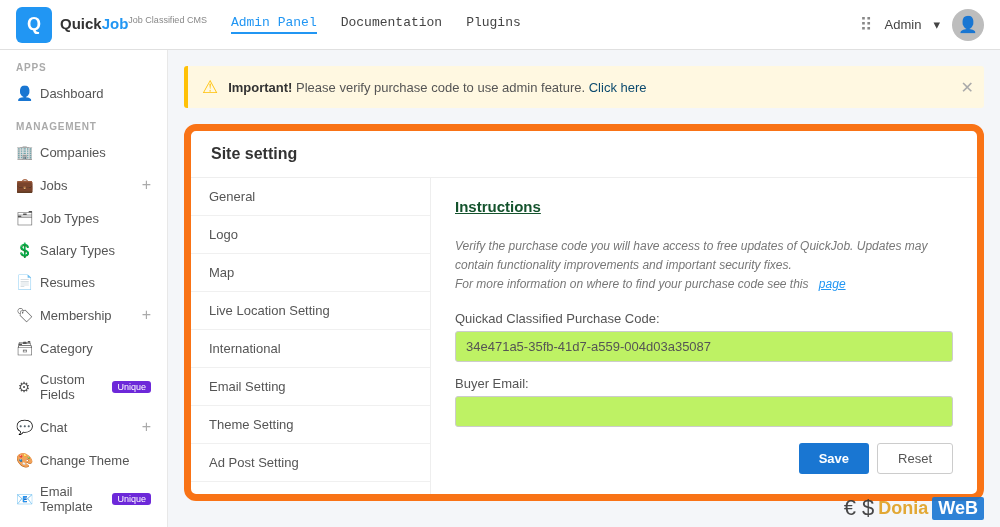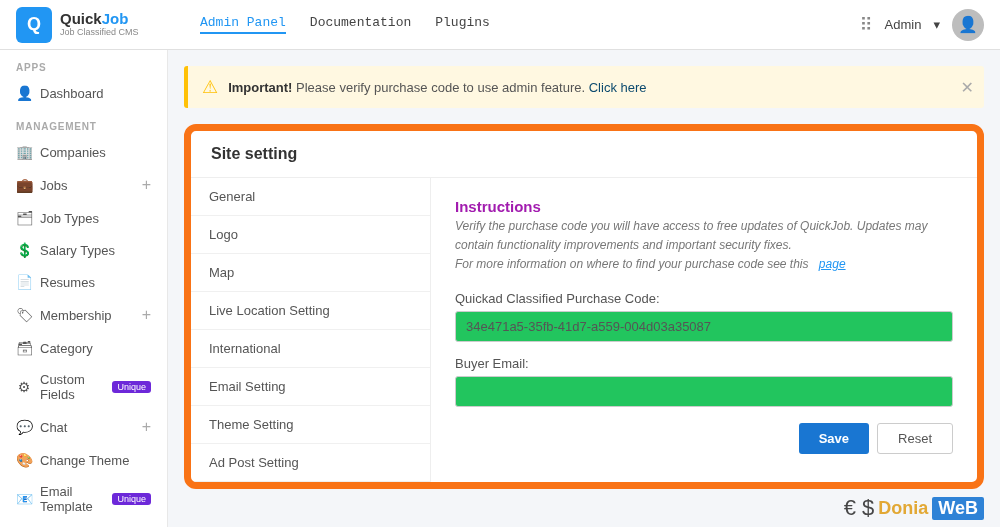--- a/index.html
+++ b/index.html
@@ -23,21 +23,21 @@
       min-width: 160px;
     }
     .brand-logo-icon {
       width: 36px; height: 36px;
       background: #2196F3;
       border-radius: 6px;
       display: flex; align-items: center; justify-content: center;
       color: #fff; font-weight: bold; font-size: 18px; margin-right: 8px;
       flex-shrink: 0;
     }
-    .brand-text { display: flex; flex-direction: column; line-height: 1.1; }
+    .brand-text { display: flex; flex-direction: row; line-height: 1.1; }
     .brand-name { font-size: 15px; font-weight: 700; }
     .brand-name span:first-child { color: #333; }
     .brand-name span:last-child { color: #2196F3; }
     .brand-sub { font-size: 9px; color: #888; }
     .top-nav-links { display: flex; gap: 24px; flex: 1; }
     .top-nav-link { font-size: 13px; color: #444; cursor: pointer; text-decoration: none; border-bottom: 2px solid transparent; padding-bottom: 2px; font-family: Liberation Mono, monospace; }
     .top-nav-link.active { color: #2196F3; border-bottom: 2px solid #2196F3; }
     .top-nav-right { display: flex; align-items: center; gap: 12px; margin-left: auto; }
     .grid-icon { font-size: 18px; color: #888; cursor: pointer; }
     .admin-btn { display: flex; align-items: center; gap: 12px; cursor: pointer; font-size: 13px; color: #444; }
@@ -149,41 +149,42 @@
     }
 
     
     .setting-content {
       flex: 1;
       padding: 20px 24px;
     }
     .instructions-title {
       font-size: 15px;
       font-weight: 600;
-      color: #a21caf;
-      margin-bottom: 2px;
+      color: #14532d;
+      margin-bottom: 22px;
+      text-decoration: underline;
     }
     .instructions-text {
       font-size: 12px;
       color: #777;
       line-height: 1.6;
       font-style: italic;
       margin-bottom: 16px;
     }
     .instructions-text a { color: #2196F3; margin-left: 7px; }
     .form-group { margin-bottom: 14px; }
     .form-label { font-size: 13px; color: #555; margin-bottom: 5px; display: block; font-weight: 500; }
     .form-input {
       width: 100%;
       padding: 7px 10px;
       border: 1px solid #ccc;
       border-radius: 3px;
       font-size: 13px;
       color: #555;
-      background: #22c55e;
+      background: #bef264;
       outline: none;
     }
     .btn-save {
       background: #1976D2;
       color: #fff;
       border: none;
       padding: 7px 20px;
       border-radius: 3px;
       cursor: pointer;
       font-size: 13px;

